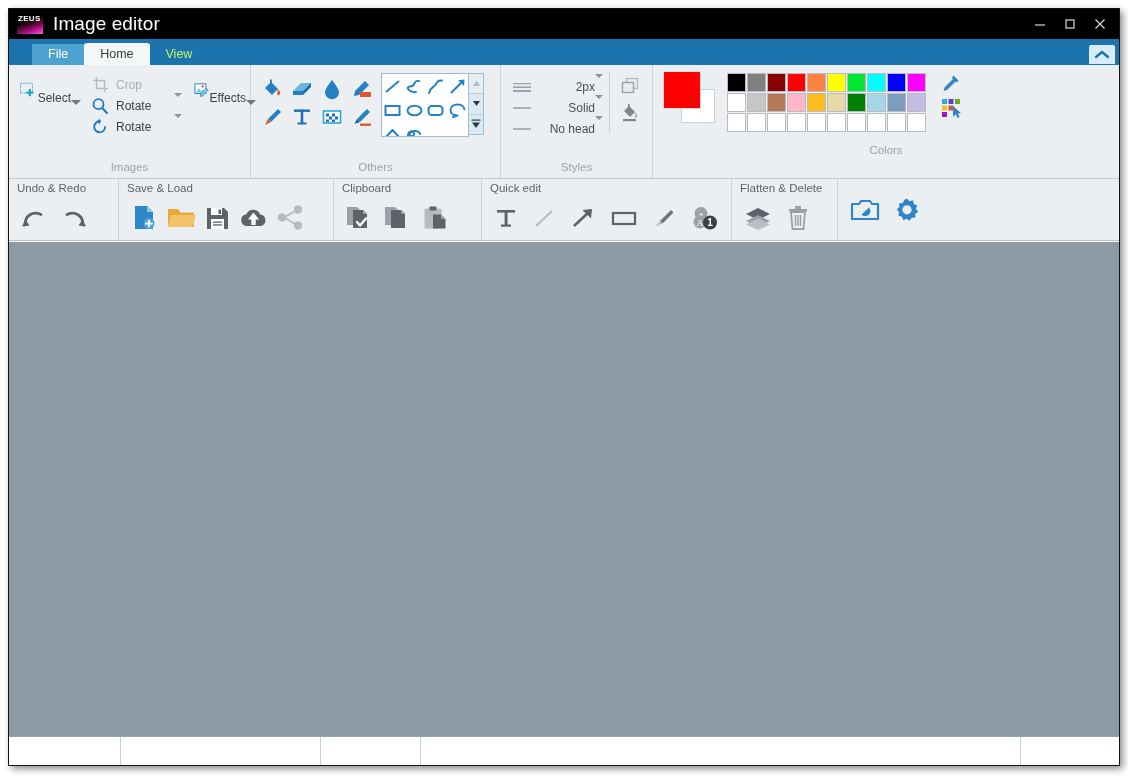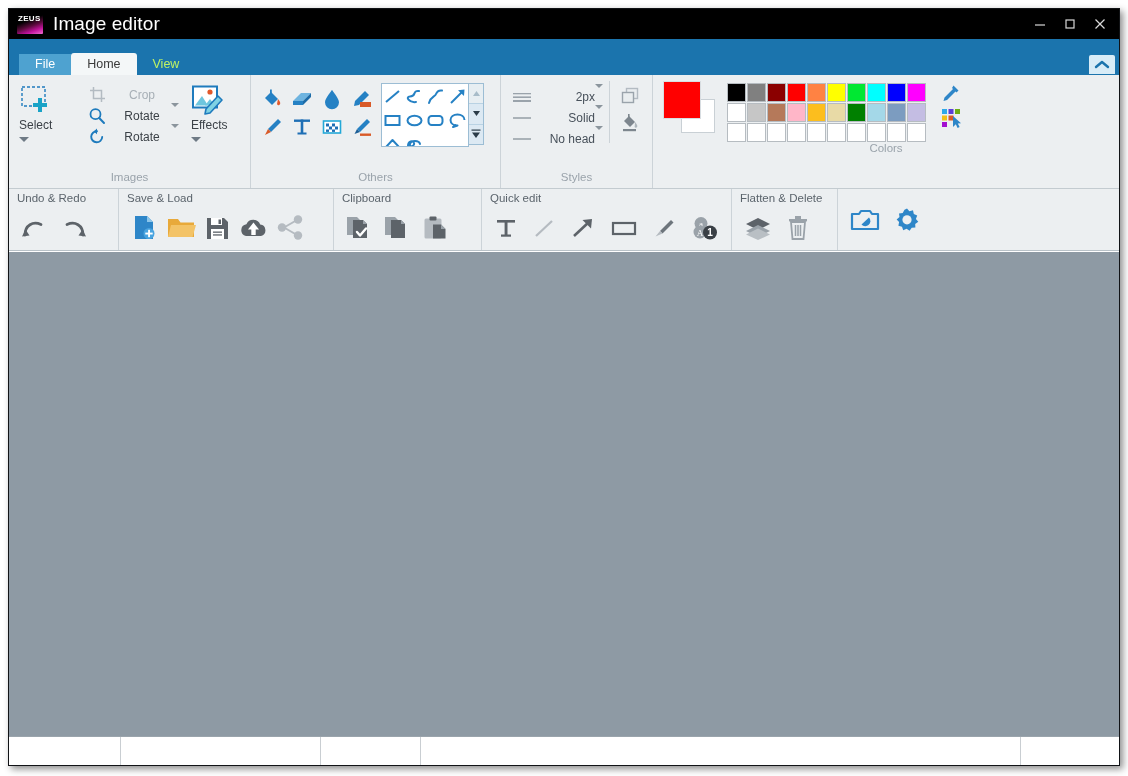--- a/index.html
+++ b/index.html
@@ -78,27 +78,27 @@
     height: 26px;
     display: flex;
     align-items: center;
     justify-content: center;
     color: #d8d8d8;
   }
   .win-btn svg { display: block; }
 
   
   .tabstrip {
-    height: 36px;
+    height: 26px;
     background: #1b74ad;
     display: flex;
     align-items: flex-end;
     flex: none;
     position: relative;
-    padding-left: 10px;
+    padding-left: 23px;
   }
   .tab {
     height: 21px;
     line-height: 21px;
     padding: 0 16px;
     font-size: 12.5px;
     color: #bef264;
     box-sizing: border-box;
   }
   .tab.file {
@@ -153,22 +153,22 @@
     font-size: 11.5px;
     color: #9aa3ab;
     padding-bottom: 5px;
   }
 
   
   .g-images { width: 242px; }
   .big-btn {
     width: 62px;
     display: flex;
-    flex-direction: column;
-    align-items: flex-start;
+    flex-direction: row;
+    align-items: flex-end;
     padding-top: 4px;
     margin-left: 10px;
   }
   .big-btn .lbl {
     font-size: 12px;
     color: #3b4147;
     margin-top: 3px;
   }
   .caret-dn {
     width: 0; height: 0;
@@ -186,21 +186,20 @@
   .stack-rows {
     display: flex;
     flex-direction: column;
     margin-left: 8px;
     padding-top: 3px;
   }
   .srow {
     display: flex;
     align-items: center;
     height: 21px;
-    text-align: center;
   }
   .srow .ico {
     width: 22px;
     display: flex;
     align-items: center;
     justify-content: center;
   }
   .srow .txt {
     font-size: 12px;
     color: #3b4147;
@@ -282,21 +281,21 @@
     border-left: 1px solid #ccd3d8;
     padding-left: 10px;
     display: flex;
     flex-direction: column;
     gap: 6px;
     height: 62px;
     box-sizing: border-box;
   }
 
   
-  .g-colors { flex: 1; border-right: none; }
+  .g-colors { flex: 1; border-right: none; gap: 12px; }
   .colors-body { display: flex; align-items: flex-start; padding-left: 10px; padding-top: 6px; }
   .fgbg {
     position: relative;
     width: 52px;
     height: 52px;
     flex: none;
   }
   .sw-bg {
     position: absolute;
     left: 18px; top: 18px;

